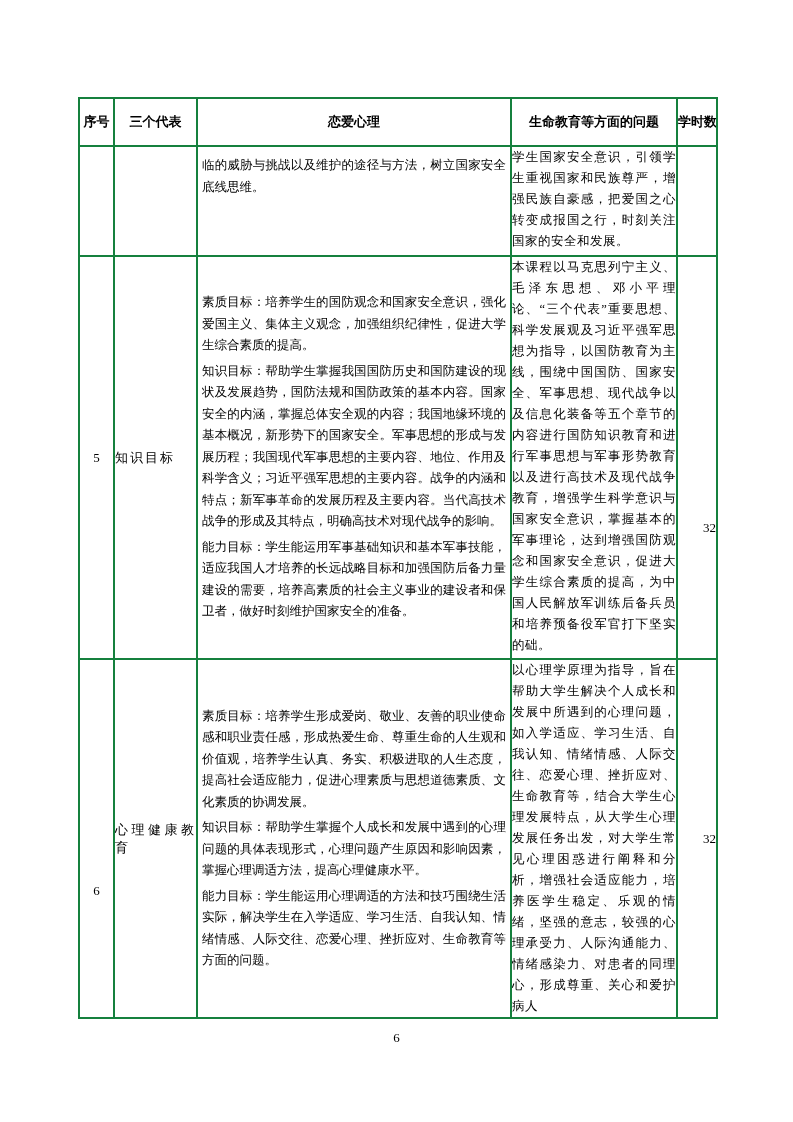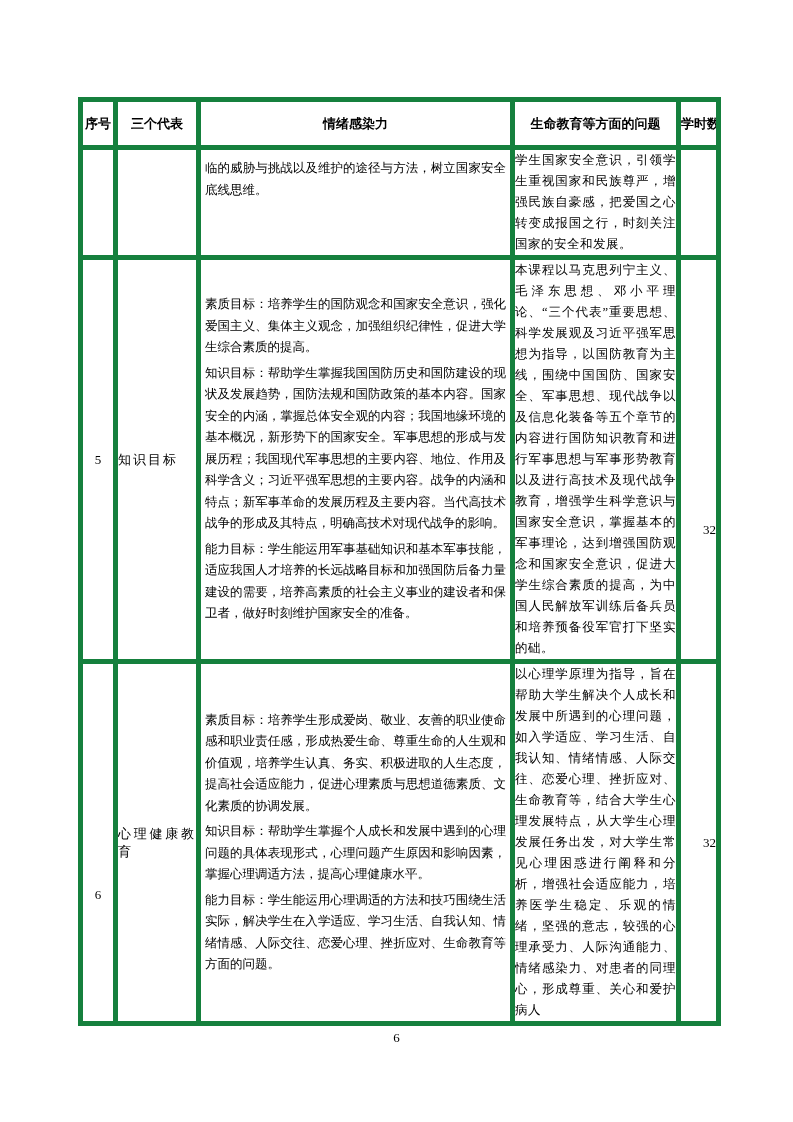--- a/index.html
+++ b/index.html
@@ -12,21 +12,21 @@
     overflow:hidden;
   }
   .course-table{
     position:absolute;
     left:78px;top:97px;
     width:638px;
     border-collapse:collapse;
     table-layout:fixed;
   }
   .course-table th,.course-table td{
-    border:5px solid #15803d;
+    border:2px solid #15803d;
     padding:0;
     overflow:hidden;
   }
   .course-table th{
     font-weight:bold;
     font-size:13px;
     text-align:center;
     vertical-align:middle;
     white-space:nowrap;
   }
@@ -91,21 +91,21 @@
     <col style="width:35px">
     <col style="width:83px">
     <col style="width:314px">
     <col style="width:166px">
     <col style="width:40px">
   </colgroup>
   <tbody>
     <tr class="hdr-row">
       <th>序号</th>
       <th>三个代表</th>
-      <th>情绪感染力</th>
+      <th>恋爱心理</th>
       <th>生命教育等方面的问题</th>
       <th>学时数</th>
     </tr>
 
     <tr class="row-cont">
       <td class="c-seq"></td>
       <td class="c-name"></td>
       <td class="c-obj top">
         <p>临的威胁与挑战以及维护的途径与方法，树立国家安全底线思维。</p>
       </td>

